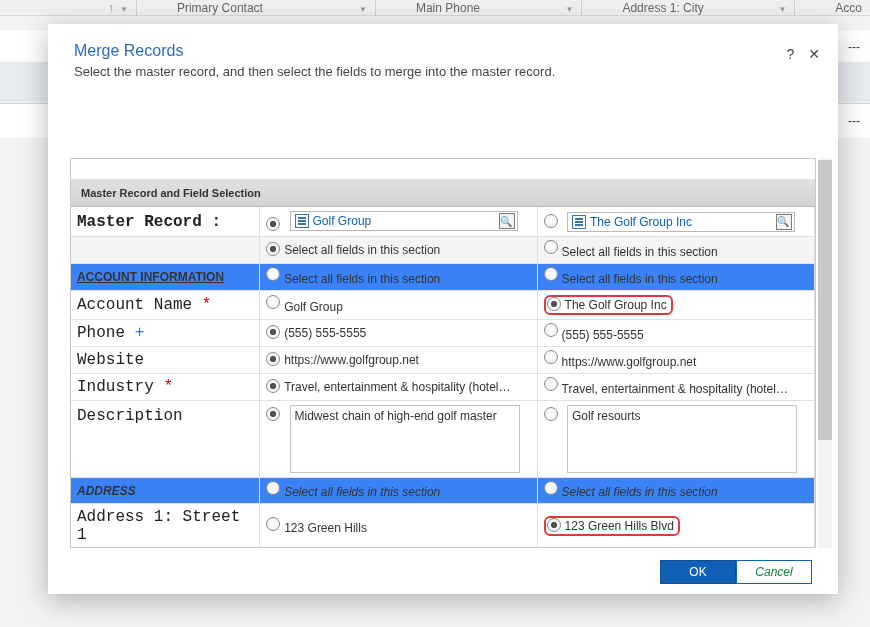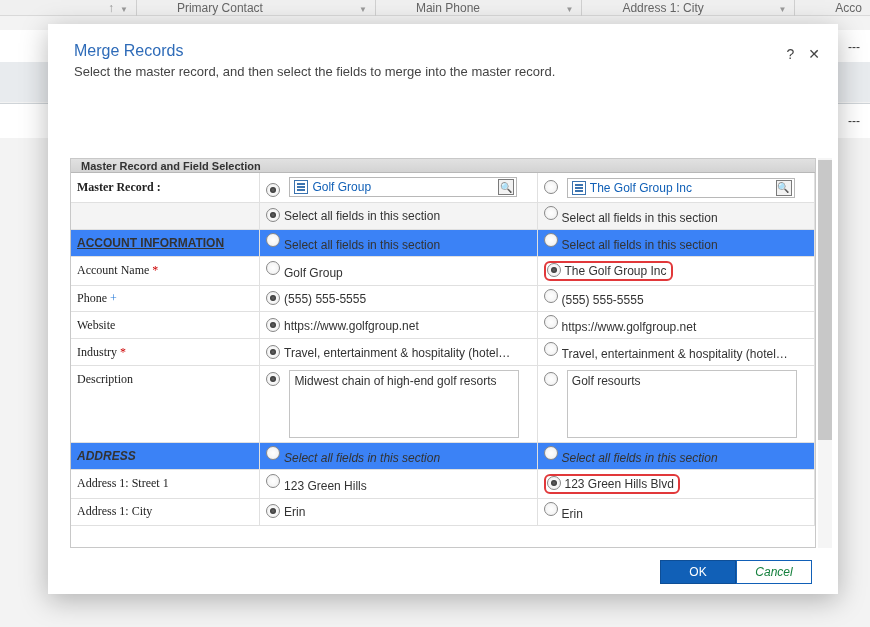--- a/index.html
+++ b/index.html
@@ -39,29 +39,29 @@
 .modal-sub{color:#444; font-size:13px; margin-top:4px;}
 .hdr-icons{position:absolute; right:18px; top:22px; display:flex; gap:14px; color:#444;}
 .hdr-icons span{cursor:pointer; font-size:14px;}
 
 .panel-wrap{
   position:absolute; left:22px; right:22px; top:134px; bottom:46px;
   border:1px solid #c8c8c8; overflow:hidden;
 }
 
 .section-bar{
-  height:14px; background:linear-gradient(#e1e1e1,#d3d3d3);
+  height:28px; background:linear-gradient(#e1e1e1,#d3d3d3);
   border-bottom:1px solid #b8b8b8; font-weight:bold; font-size:11px;
-  padding-left:10px; display:flex; align-items:center;
+  padding-left:10px; display:flex; align-items:center;margin-top:20px;
 }
 table.grid{width:100%; border-collapse:collapse; font-size:12px;}
 table.grid td{border-bottom:1px solid #e0e0e0; border-right:1px solid #e0e0e0; padding:4px 6px; vertical-align:middle;}
 table.grid td.labelcell{width:190px; border-right:1px solid #e0e0e0;}
 table.grid td.valcell{width:278px;}
-.labeltext{font-family:Liberation Serif, serif; font-size:12px; color:#222;}
+.labeltext{font-family:Liberation Mono, monospace; font-size:16px; color:#222;}
 .section-label{font-weight:bold; font-family:"Segoe UI", Arial, sans-serif; font-size:12px;}
 .req{color:#c00;}
 .radio{
   display:inline-flex; align-items:center; justify-content:center;
   width:14px; height:14px; border:1px solid #888; border-radius:50%;
   background:radial-gradient(#fff,#eee); margin-right:4px; position:relative; top:-1px;
 }
 .radio.sel::after{
   content:""; width:6px; height:6px; border-radius:50%;
   background:radial-gradient(#666,#222);
@@ -203,21 +203,21 @@
       <tr>
         <td class="labelcell"><span class="labeltext"><span>Industry</span> <span class="req">*</span></span></td>
         <td class="valcell"><span class="radio sel"></span><span class="valtext ellipsis">Travel, entertainment &amp; hospitality (hotels, casinos, …</span></td>
         <td class="valcell"><span class="radio"></span><span class="valtext ellipsis">Travel, entertainment &amp; hospitality (hotels, casinos, …</span></td>
       </tr>
 
       <tr>
         <td class="labelcell" style="vertical-align:top; padding-top:6px;"><span class="labeltext">Description</span></td>
         <td class="valcell" style="padding:4px 6px;">
           <span class="radio sel" style="vertical-align:top; margin-top:3px;"></span>
-          <span class="textarea">Midwest chain of high-end golf resorts</span>
+          <span class="textarea">Midwest chain of high-end golf master</span>
         </td>
         <td class="valcell" style="padding:4px 6px;">
           <span class="radio" style="vertical-align:top; margin-top:3px;"></span>
           <span class="textarea">Golf resourts</span>
         </td>
       </tr>
 
       <tr style="background:#3b82f6;font-style:italic;">
         <td class="labelcell"><span class="section-label">ADDRESS</span></td>
         <td class="valcell"><span class="radio"></span><span class="valtext">Select all fields in this section</span></td>

